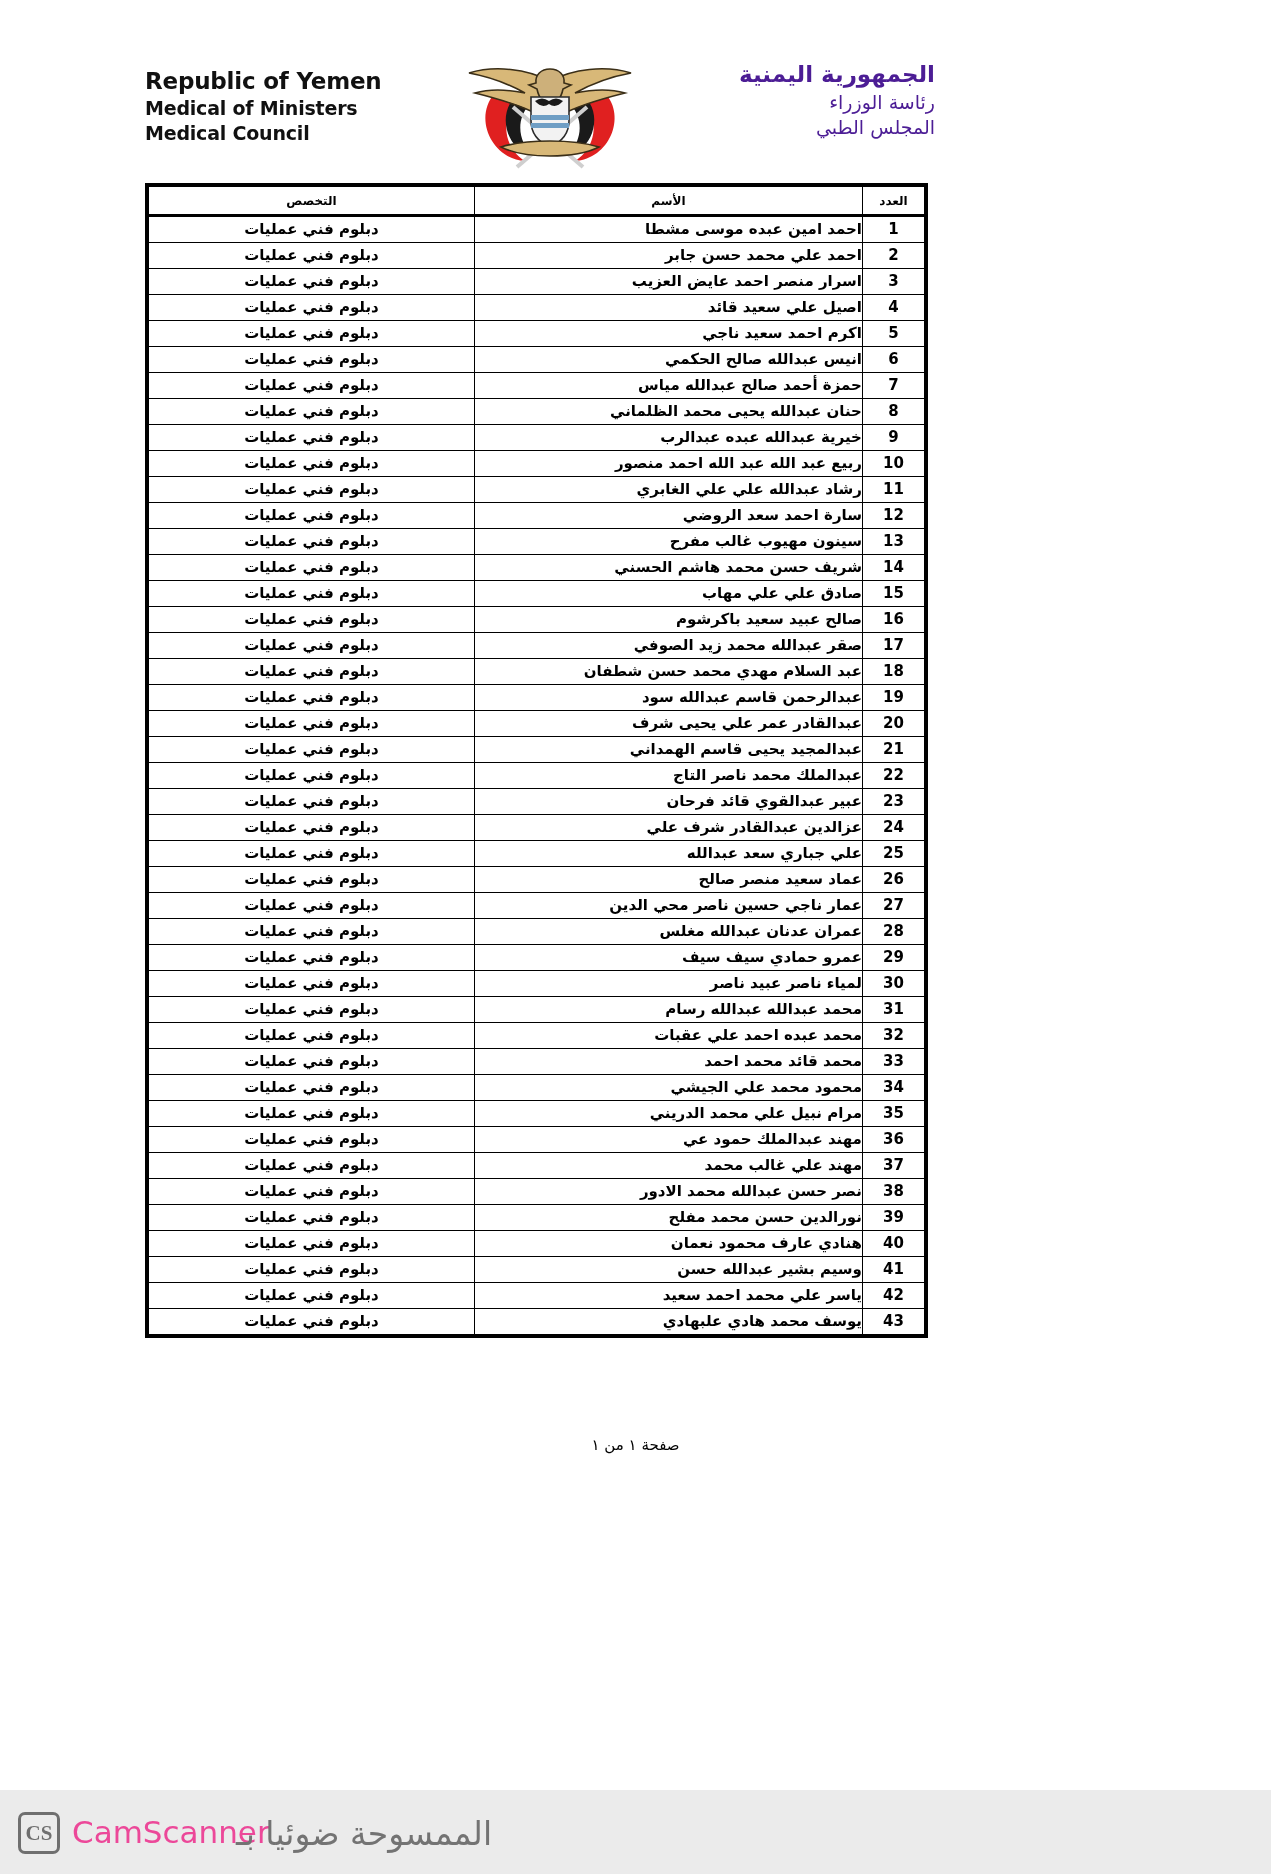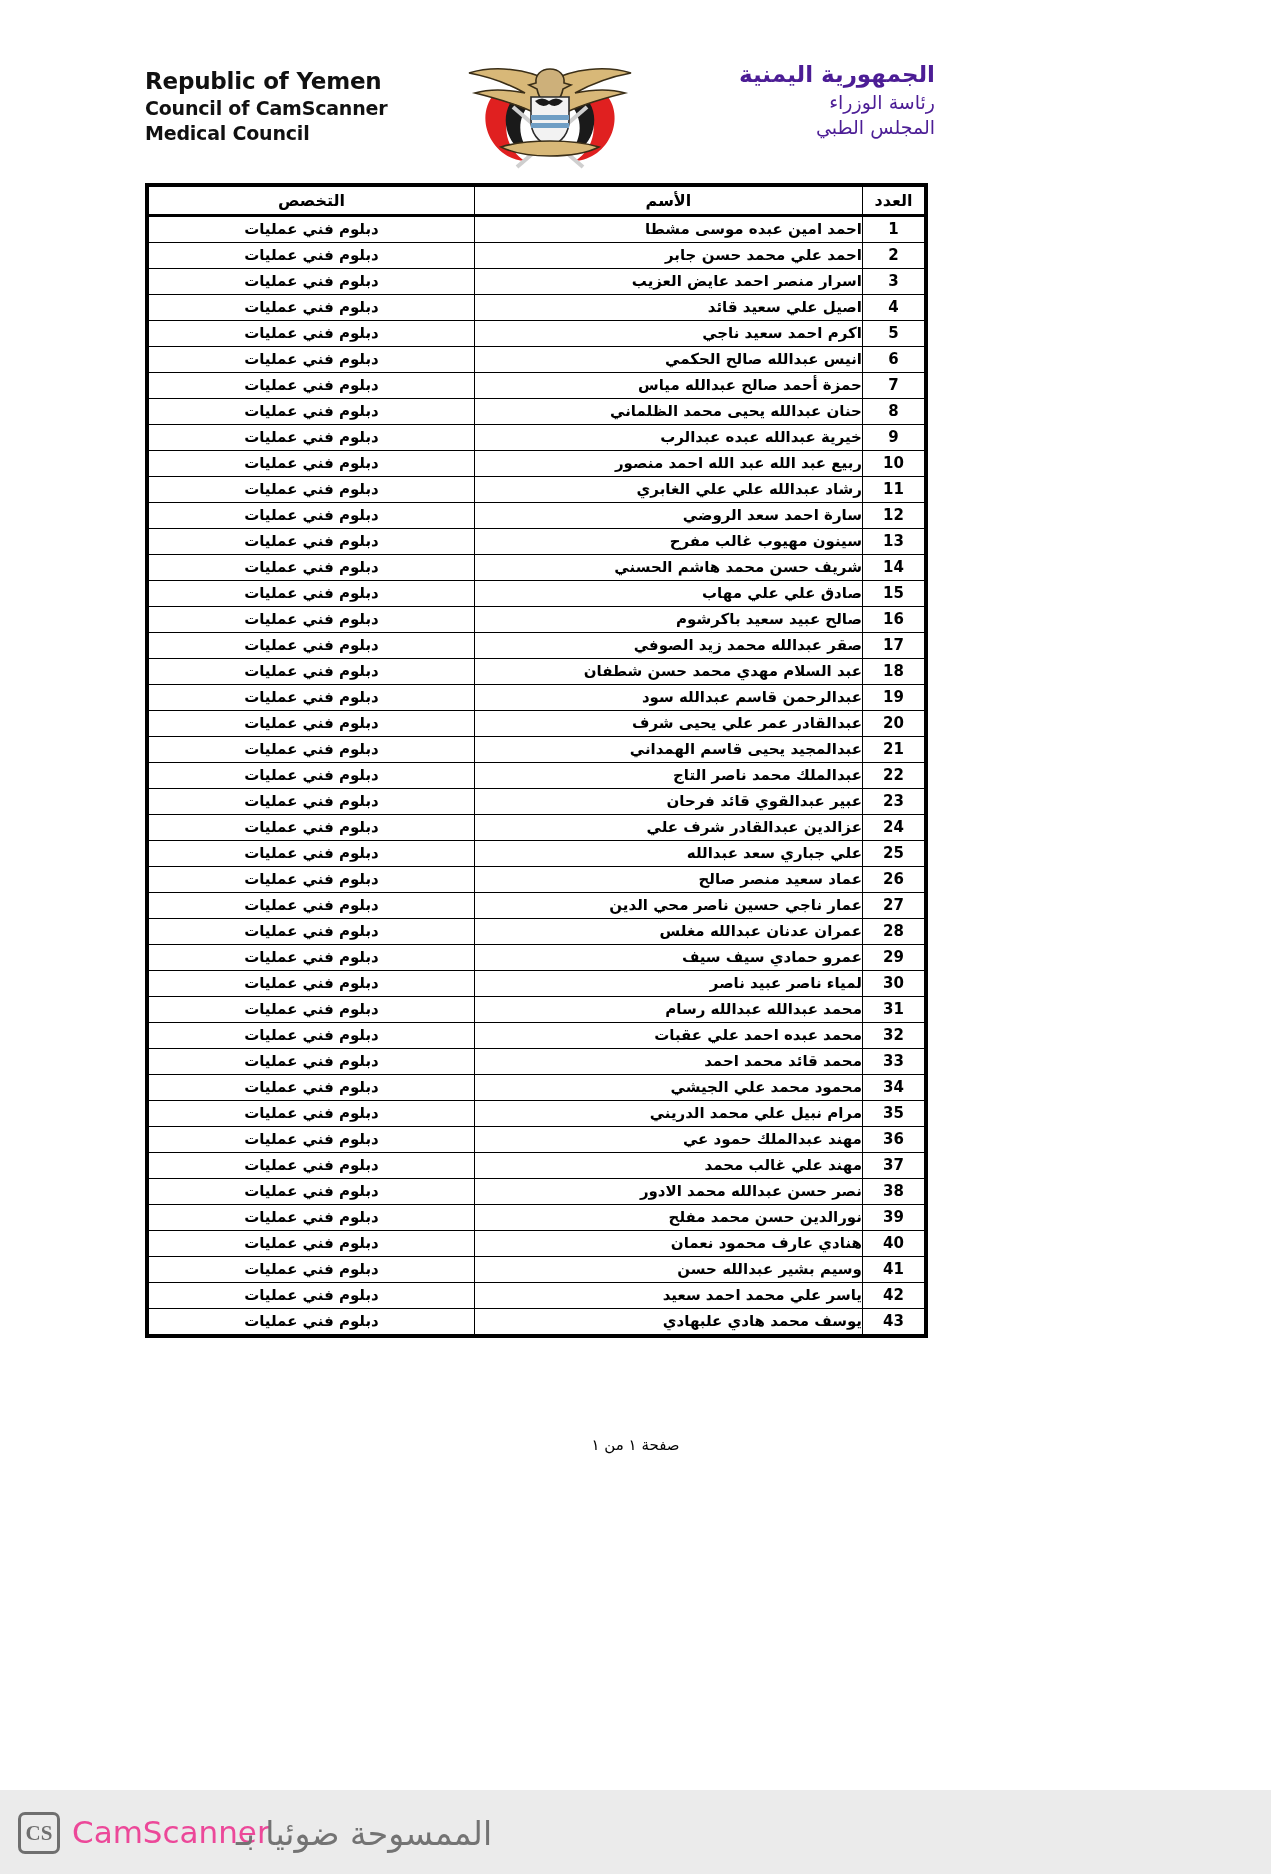--- a/index.html
+++ b/index.html
@@ -102,21 +102,21 @@
     text-align: center;
     font-size: 16.5px;
     font-weight: bold;
     border-bottom: 3px solid #000 !important;
     padding: 2px 6px 4px 6px;
     line-height: 1.15;
     white-space: nowrap;
   }
   thead th {
     height: 27px;
-    font-size: 16px;
+    font-size: 12px;
     font-weight: bold;
     text-align: center;
     border-bottom: 3px solid #000 !important;
     padding-bottom: 3px;
   }
   .col-num  { width: 8%;  }
   .col-name { width: 50%; }
   .col-spec { width: 42%; }
 
   tbody td {
@@ -197,21 +197,21 @@
 </style>
 </head>
 <body>
 
 <div class="page">
 
   <div class="header">
 
     <div class="header-left">
       <div class="hl-1">Republic of Yemen</div>
-      <div class="hl-2">Council of CamScanner</div>
+      <div class="hl-2">Medical of Ministers</div>
       <div class="hl-3">Medical Council</div>
     </div>
 
     <div class="emblem">
       <svg viewBox="0 0 190 118" width="190" height="118" aria-hidden="true">
 
         <path d="M40 38 C18 62, 36 104, 70 106 C50 94, 44 66, 62 46 Z" fill="#e02020"></path>
         <path d="M150 38 C172 62, 154 104, 120 106 C140 94, 146 66, 128 46 Z" fill="#e02020"></path>
 
         <path d="M58 44 C42 64, 54 96, 78 101 C64 88, 60 66, 74 50 Z" fill="#1a1a1a"></path>

